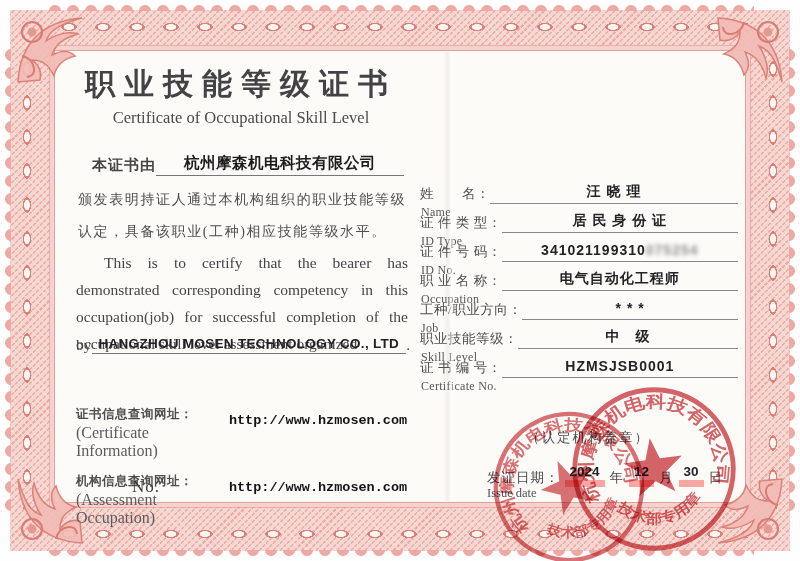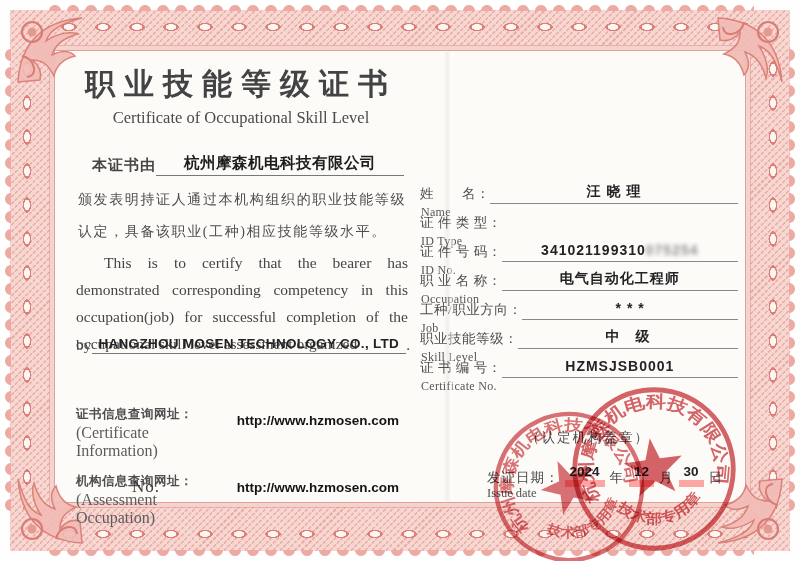--- a/index.html
+++ b/index.html
@@ -65,21 +65,21 @@
            text-align:justify;text-indent:28px;}
   .by-line{left:76px;top:334px;width:334px;display:flex;align-items:flex-end;font-size:15.5px;color:#454547;}
   .issuer-en{font-family:"Liberation Sans","DejaVu Sans",sans-serif;font-weight:bold;
              font-size:13.5px;letter-spacing:.3px;color:#222224;}
 
   .queries{left:76px;top:406px;width:332px;}
   .q-row{display:flex;margin-bottom:13px;}
   .q-labels{width:152px;}
   .q-cn{font-size:12.5px;letter-spacing:.5px;color:#4e4e50;display:block;font-weight:bold;}
   .q-en{font-size:16px;color:#5c5c5e;display:block;margin-top:1px;}
-  .q-url{flex:1;text-align:center;font-family:Liberation Sans, sans-serif;
+  .q-url{flex:1;text-align:center;font-family:Liberation Mono, monospace;
          font-weight:bold;font-size:13.5px;color:#141416;padding-top:7px;}
   .no-label{left:122px;top:477px;font-size:17px;color:#3c3c3e;letter-spacing:1px;margin-left:10px;}
 
   .fields{left:420px;top:182px;width:318px;}
   .field{position:relative;display:flex;align-items:flex-end;height:22px;margin-bottom:7px;}
   .f-cn{font-size:13.5px;color:#4e4e50;white-space:pre;letter-spacing:.5px;padding-bottom:1px;}
   .f-en{position:absolute;top:23px;left:1px;font-size:12px;color:#55555a;letter-spacing:.3px;}
   .f-line{flex:1;border-bottom:1px solid #88888c;text-align:center;padding-bottom:2px;}
   .f-val{font-family:"Liberation Sans","DejaVu Sans",sans-serif;font-weight:bold;font-size:14px;
          color:#232327;letter-spacing:1px;white-space:pre;}
@@ -182,20 +182,21 @@
 
     <div class="field">
       <span class="f-cn">姓　　名：</span>
       <span class="f-en">Name</span>
       <span class="f-line"><span class="f-val">汪 晓 理</span></span>
     </div>
 
     <div class="field">
       <span class="f-cn">证 件 类 型：</span>
       <span class="f-en">ID Type</span>
+      <span class="f-line"><span class="f-val">居 民 身 份 证</span></span>
     </div>
 
     <div class="field">
       <span class="f-cn">证 件 号 码：</span>
       <span class="f-en">ID No.</span>
       <span class="f-line">
         <span class="f-val">341021199310</span><span class="f-val blurred">075254</span>
       </span>
     </div>
 

